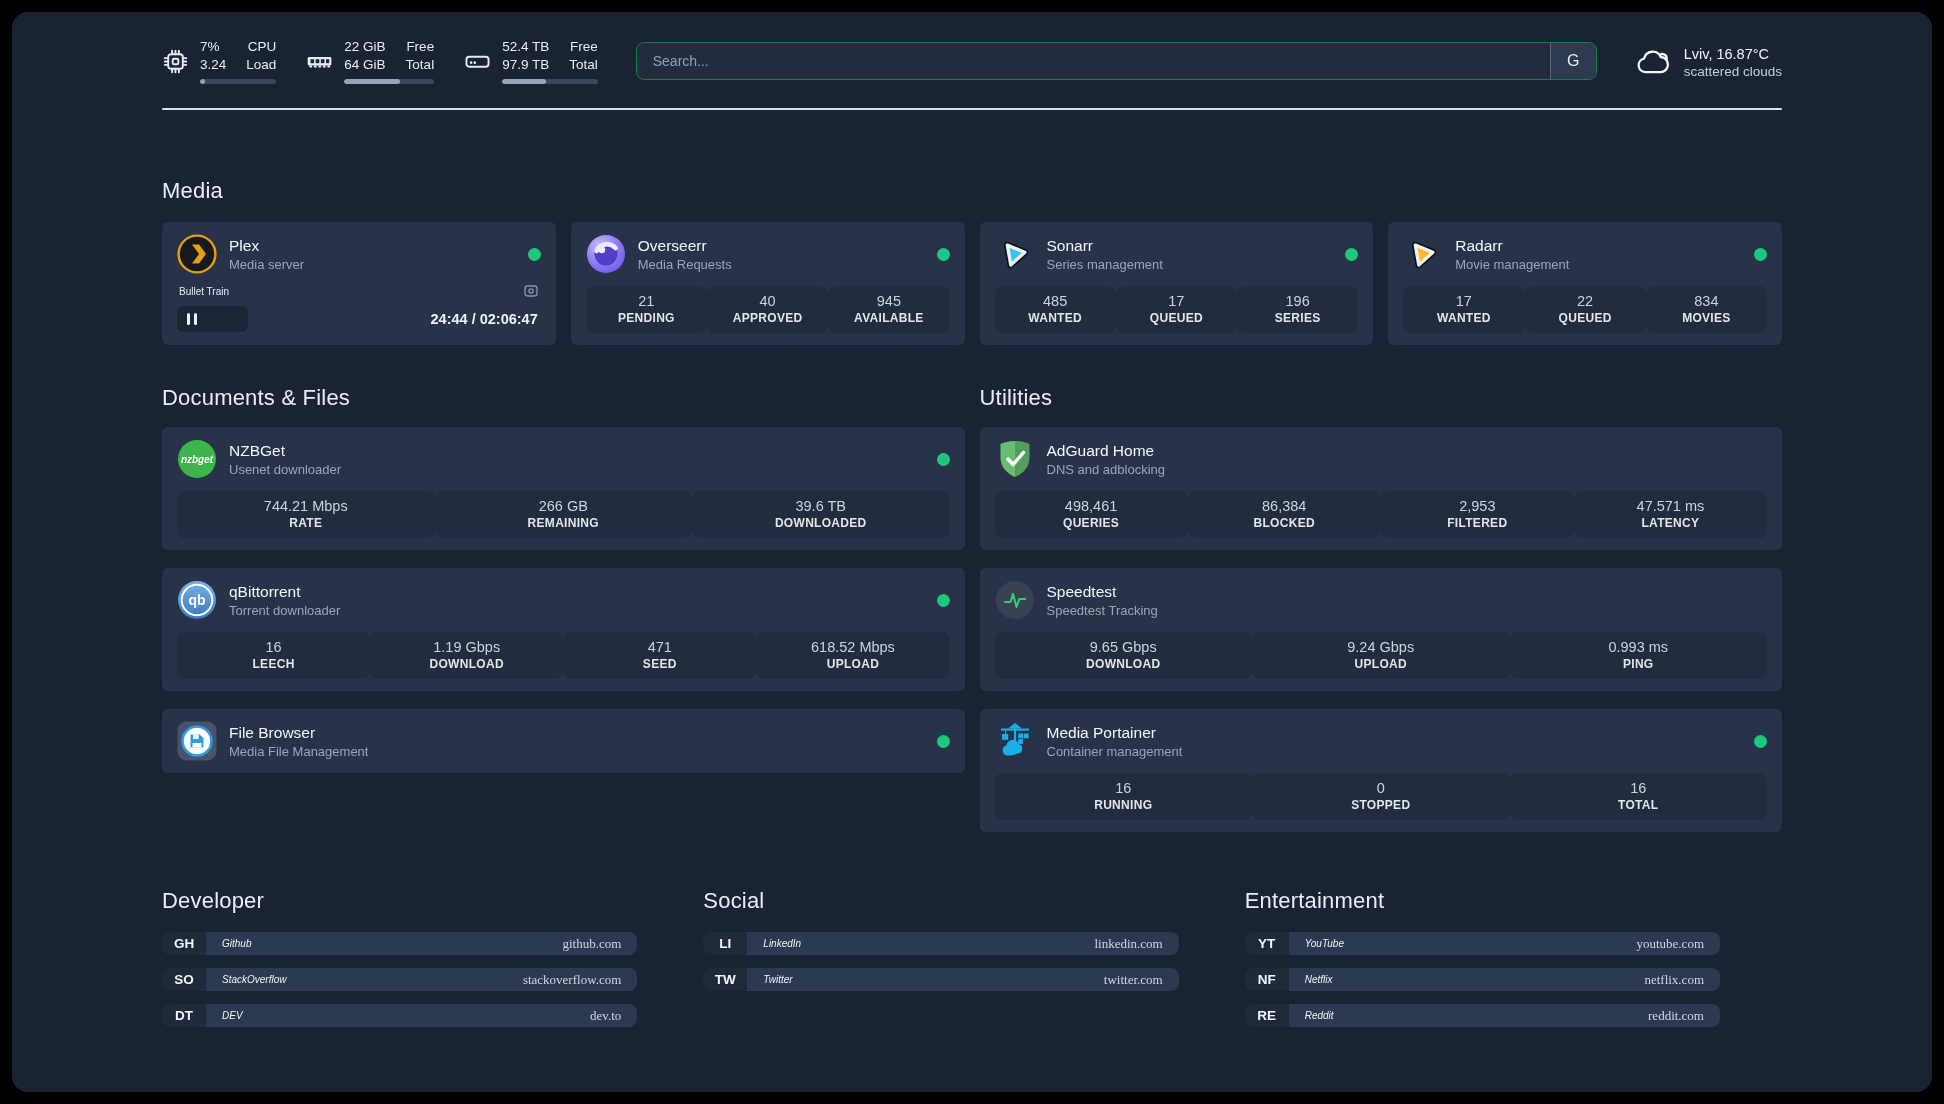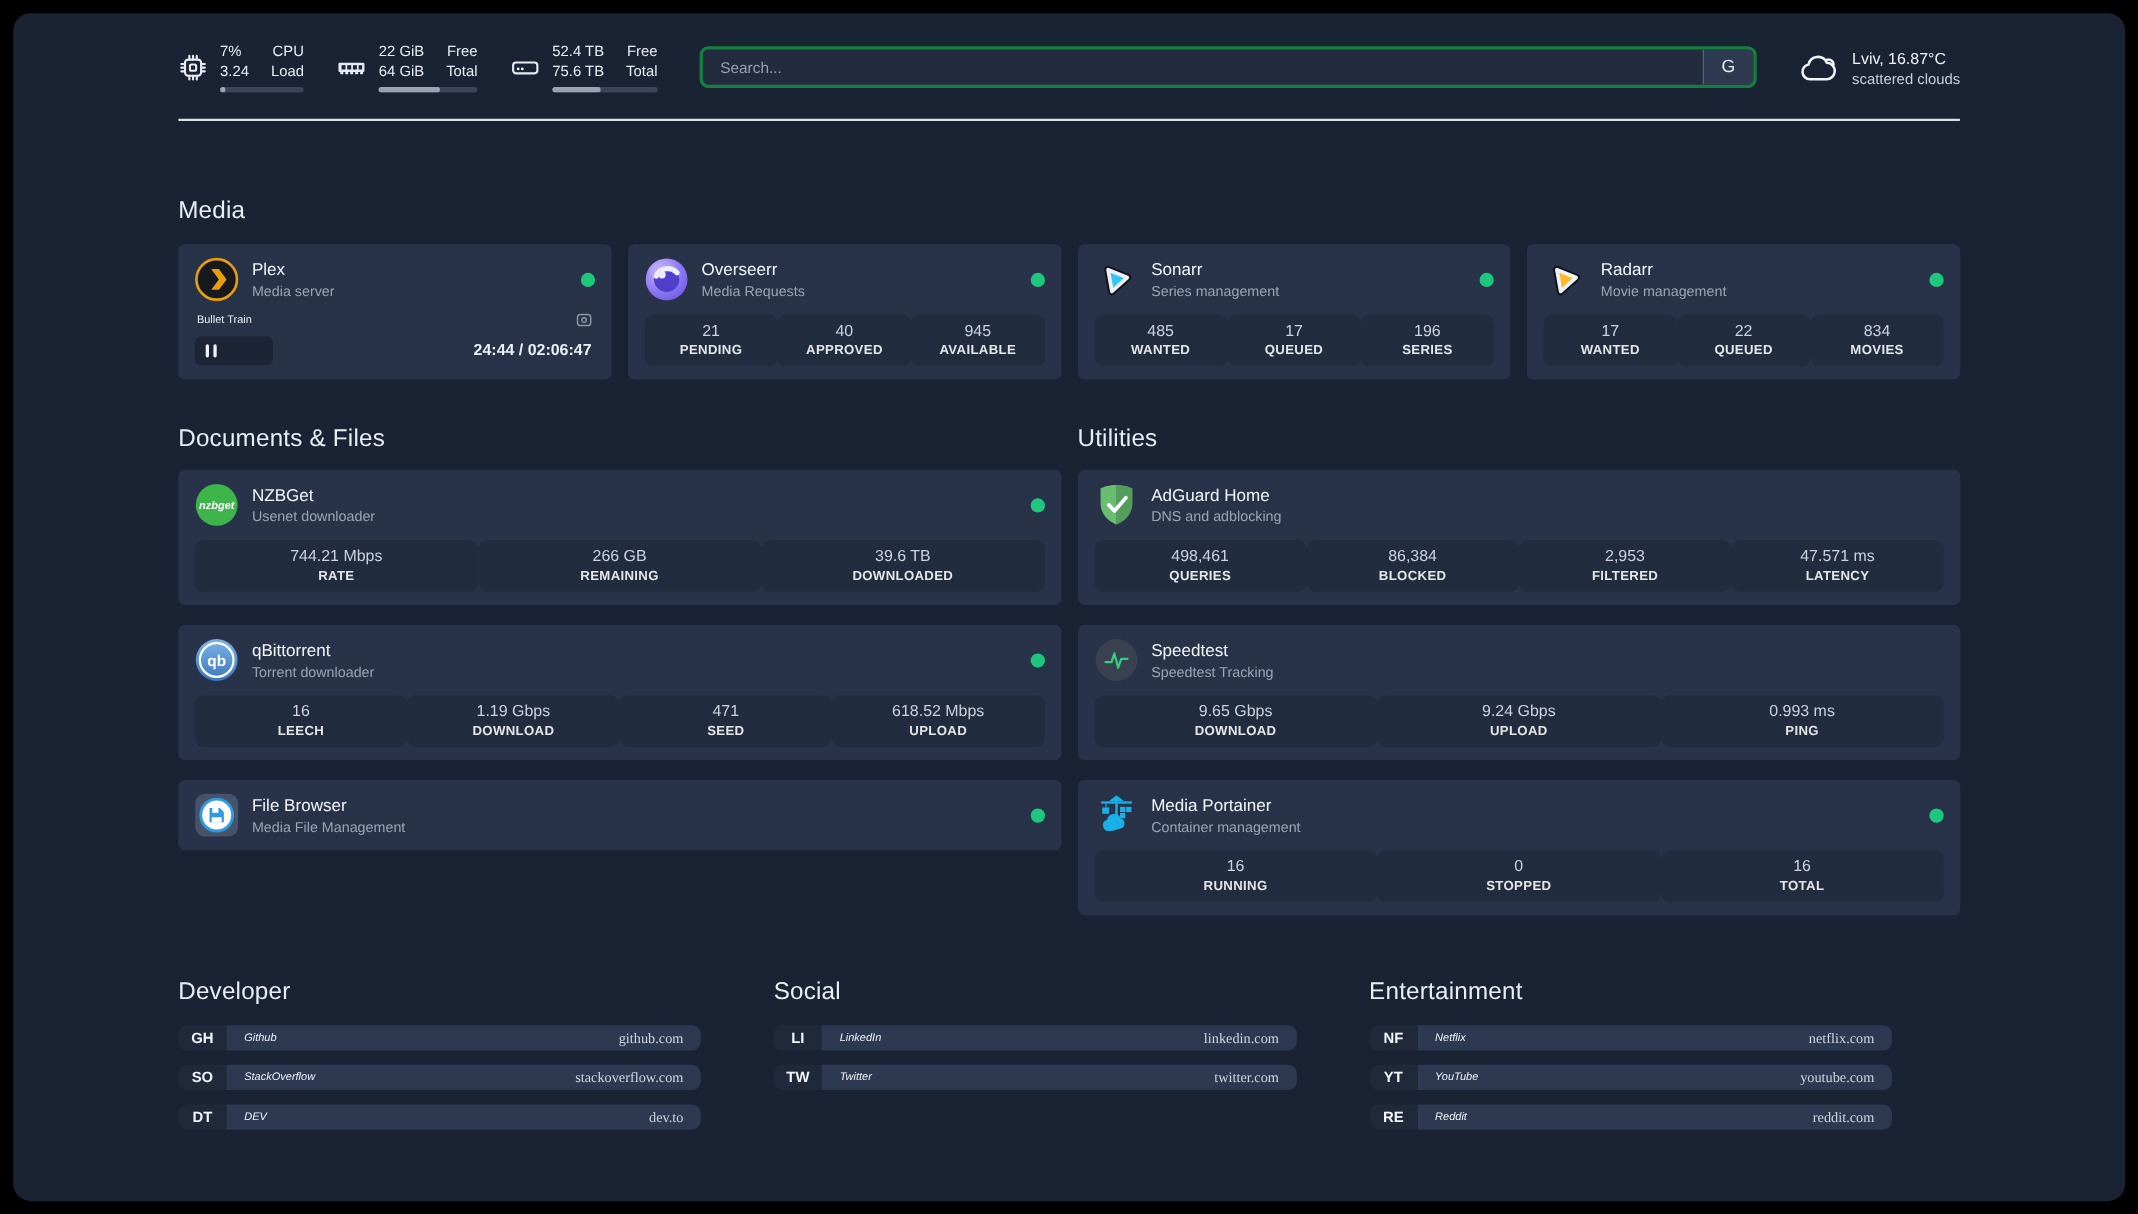--- a/index.html
+++ b/index.html
@@ -11,21 +11,21 @@
   .sys-stats { display:flex; gap:30px; align-items:center; }
   .sys-stat { display:flex; gap:11px; align-items:center; }
   .sys-icon { width:27px; height:27px; color:#e8ecf2; flex:0 0 auto; }
   .sys-icon svg { width:100%; height:100%; }
   .sys-rows { display:flex; gap:20px; }
   .sys-col { display:flex; flex-direction:column; font-size:13.5px; color:#e9edf3; line-height:1.35; }
   .sys-col.right { text-align:right; }
   .sys-bar { margin-top:5px; height:5px; border-radius:3px; background:#3a4659; overflow:hidden; }
   .sys-bar > span { display:block; height:100%; background:#9aa3b5; border-radius:3px; }
 
-  .search-wrap { flex:1; margin:0 38px; display:flex; height:38px; border:3px solid #15803d; border-radius:8px; background:#222c3e; overflow:hidden; }
+  .search-wrap { flex:1; margin:0 38px; display:flex; height:38px; border:1px solid #15803d; border-radius:8px; background:#222c3e; overflow:hidden; }
   .search-input { flex:1; background:transparent; border:none; outline:none; color:#dfe5ee; font-size:14px; padding:0 16px; }
   .search-input::placeholder { color:#96a0b2; }
   .search-btn { width:46px; border:none; border-left:1px solid #5a6680; background:#2e3a4f; color:#e8ecf2; font-size:16px; display:flex; align-items:center; justify-content:center; cursor:pointer; font-family:inherit; }
 
   .weather { display:flex; align-items:center; gap:13px; }
   .weather-icon { width:36px; height:28px; }
   .weather-loc { font-size:14.5px; color:#f0f3f8; line-height:1.4; }
   .weather-cond { font-size:13.5px; color:#c7ceda; }
 
   .divider { margin-top:24px; height:2px; background:#dadfe7; border-radius:1px; }
@@ -147,21 +147,21 @@
         <span class="sys-icon">
           <svg viewBox="0 0 24 24" fill="none" stroke="currentColor" stroke-width="1.7" stroke-linejoin="round">
             <rect x="2.2" y="7.8" width="19.6" height="8.8" rx="2.4"></rect>
             <path d="M6.3 13h.01M9.6 13h.01" stroke-linecap="round" stroke-width="2.3"></path>
           </svg>
         </span>
         <div>
           <div class="sys-rows">
             <div class="sys-col">
               <span>52.4 TB</span>
-              <span>75.6 TB</span>
+              <span>97.9 TB</span>
             </div>
             <div class="sys-col right">
               <span>Free</span>
               <span>Total</span>
             </div>
           </div>
           <div class="sys-bar">
               <span style="width: 46%;"></span>
             </div>
         </div>
@@ -584,34 +584,34 @@
         <span class="bm-bar">
           <span class="bm-name">Twitter</span>
           <span class="bm-url">twitter.com</span>
         </span>
       </div>
     </div>
 
     <div class="link-col">
       <h2 class="section-title">Entertainment</h2>
       <div class="bookmark">
+        <span class="bm-badge">YT</span>
+        <span class="bm-bar">
+          <span class="bm-name">YouTube</span>
+          <span class="bm-url">youtube.com</span>
+        </span>
+      </div>
+      <div class="bookmark">
         <span class="bm-badge">NF</span>
         <span class="bm-bar">
           <span class="bm-name">Netflix</span>
           <span class="bm-url">netflix.com</span>
         </span>
       </div>
       <div class="bookmark">
-        <span class="bm-badge">YT</span>
-        <span class="bm-bar">
-          <span class="bm-name">YouTube</span>
-          <span class="bm-url">youtube.com</span>
-        </span>
-      </div>
-      <div class="bookmark">
         <span class="bm-badge">RE</span>
         <span class="bm-bar">
           <span class="bm-name">Reddit</span>
           <span class="bm-url">reddit.com</span>
         </span>
       </div>
     </div>
   </div>
 
 </div>

